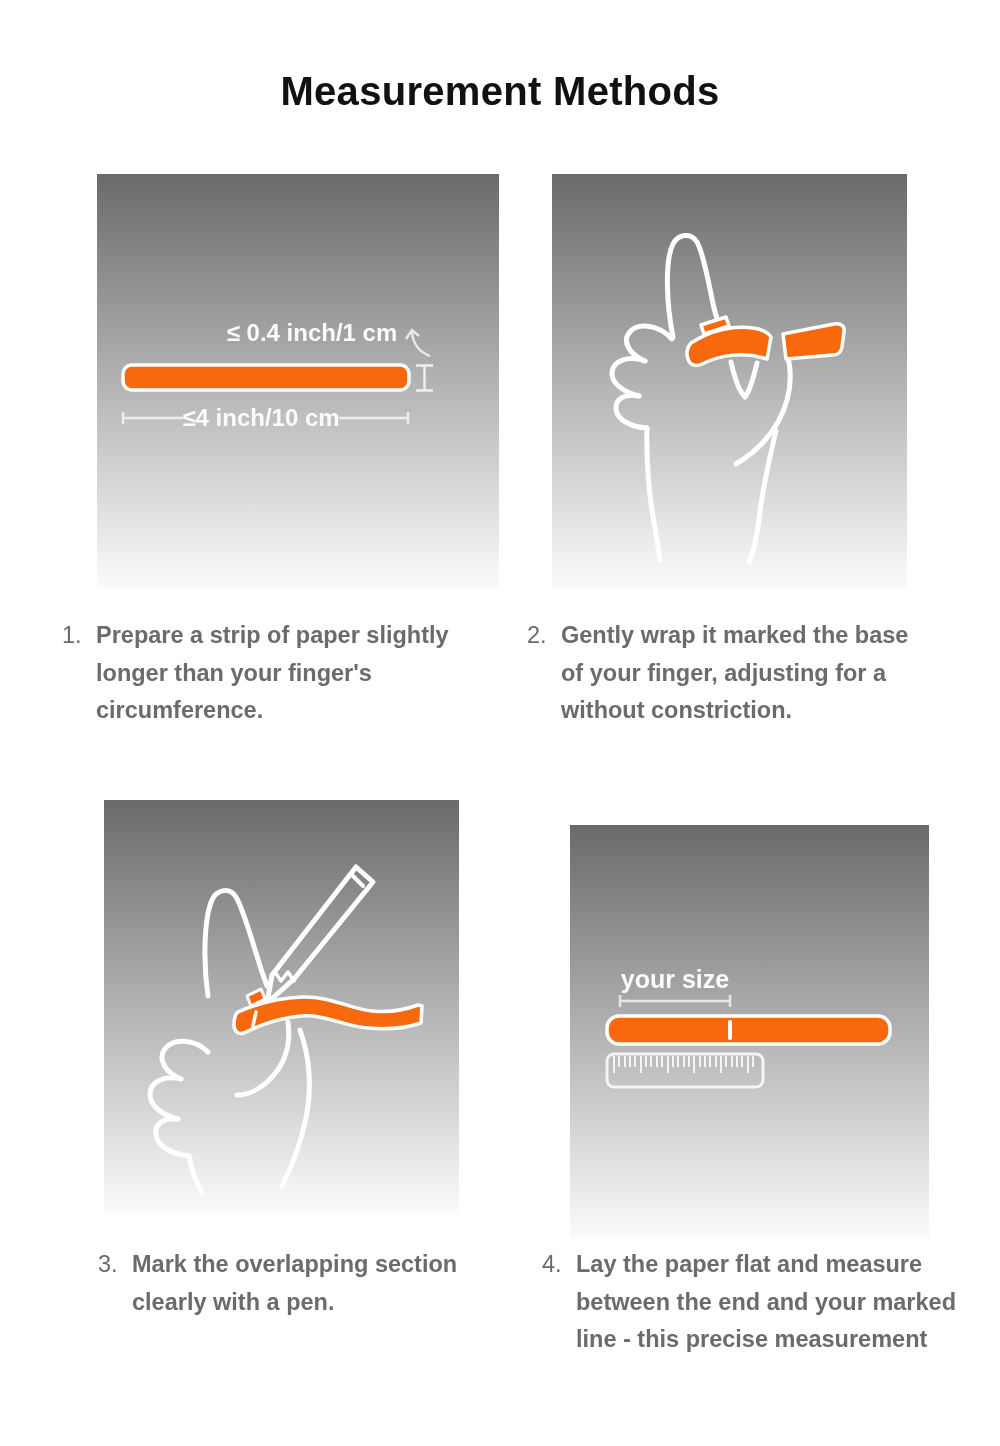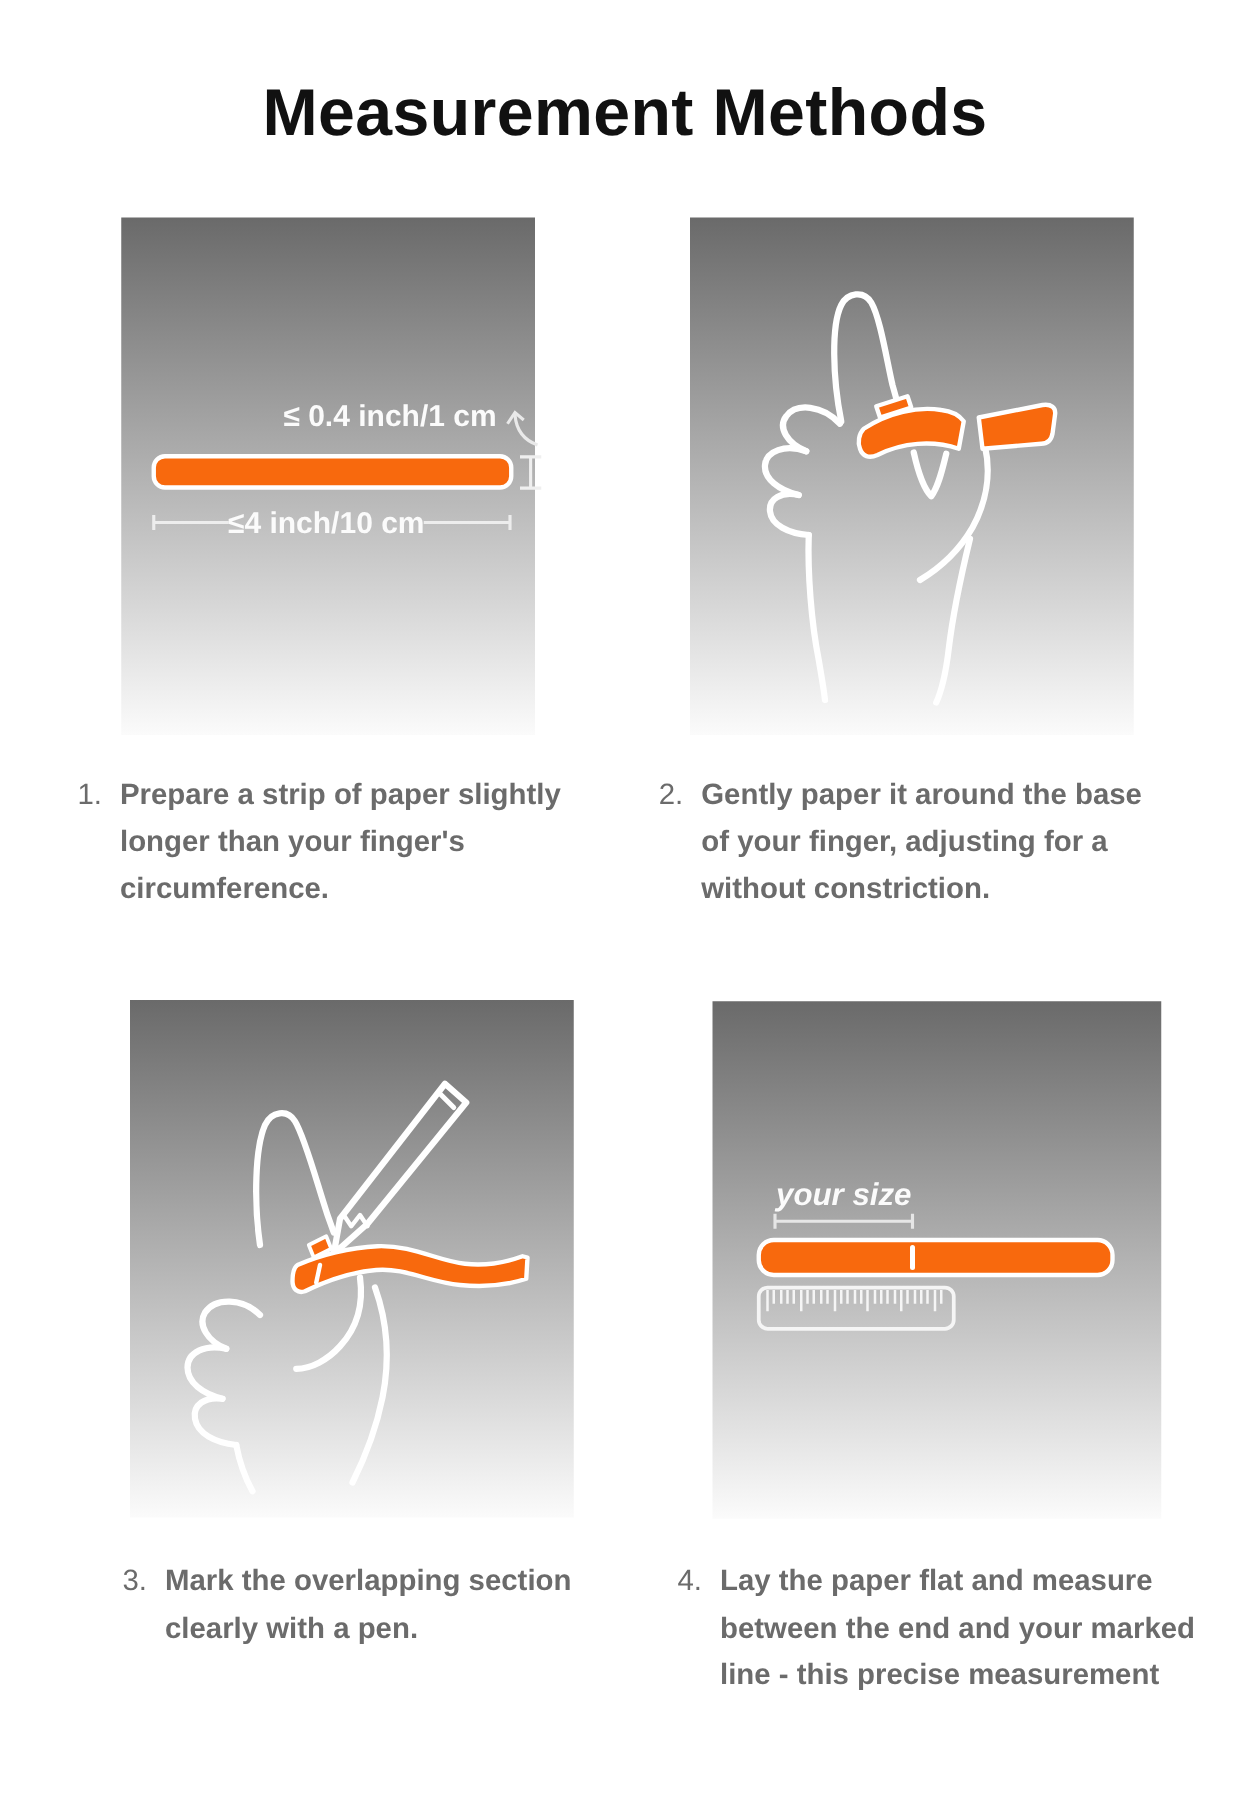--- a/index.html
+++ b/index.html
@@ -6,32 +6,32 @@
   body {
     width:1000px; height:1446px;
     background:#ffffff;
     font-family:"Liberation Sans", sans-serif;
     position:relative;
     overflow:hidden;
   }
   .page-title {
     position:absolute; top:66px; left:0; width:1000px;
     margin:0; text-align:center;
-    font-size:53px; line-height:50px; font-weight:700;
+    font-size:40px; line-height:50px; font-weight:700;
     color:#111111; letter-spacing:0.3px;
   }
   .panel {
     position:absolute;
     background:linear-gradient(180deg,#6a6a6a 0%, #fbfbfb 100%);
   }
   .panel svg { position:absolute; top:0; left:0; }
-  #panel-1 { left:97px;  top:174px; width:331px; height:414px; }
+  #panel-1 { left:97px;  top:174px; width:402px; height:414px; }
   #panel-2 { left:552px; top:174px; width:355px; height:414px; }
   #panel-3 { left:104px; top:800px; width:355px; height:414px; }
-  #panel-4 { left:570px; top:801px; width:359px; height:414px;font-style:italic; }
+  #panel-4 { left:570px; top:825px; width:359px; height:414px; }
 
   .step {
     position:absolute; display:flex;
     color:#6b6b6b; font-size:23.5px; line-height:37.5px;
     font-weight:400;
   }
   .step .num { flex:0 0 34px; }
   .step .txt .line { display:block;font-weight:bold; }
   #step-1 { left:62px;  top:617px;  width:430px; }
   #step-2 { left:527px; top:617px;  width:430px; }
@@ -89,21 +89,21 @@
   <span class="num">1.</span>
   <span class="txt">
     <span class="line">Prepare a strip of paper slightly</span>
     <span class="line">longer than your finger's</span>
     <span class="line">circumference.</span>
   </span>
 </div>
 <div class="step" id="step-2">
   <span class="num">2.</span>
   <span class="txt">
-    <span class="line">Gently paper it around the base</span>
+    <span class="line">Gently wrap it marked the base</span>
     <span class="line">of your finger, adjusting for a</span>
     <span class="line">without constriction.</span>
   </span>
 </div>
 
 <div class="panel" id="panel-3">
   <svg width="355" height="414" viewBox="0 0 355 414">
     <g stroke="#ffffff" stroke-width="5" fill="none" stroke-linecap="round" stroke-linejoin="round">
 
       <path d="M104,196 C99,162 100,118 108,100 C113,89 126,87 132,97 C140,110 150,148 158,172 L163,186"></path>

